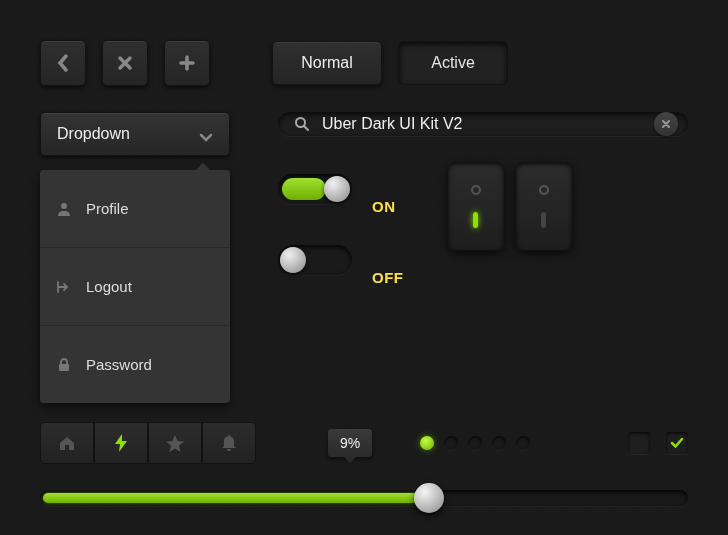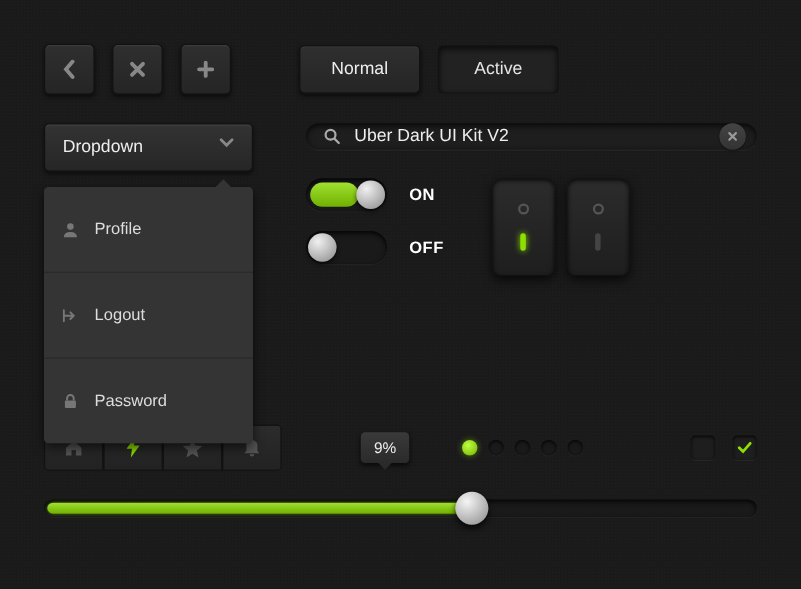--- a/index.html
+++ b/index.html
@@ -53,21 +53,21 @@
 .dropdown-wrap { position: relative; }
 .dropdown-btn {
   width: 190px;
   padding: 12px 16px;
   background: linear-gradient(to bottom, #333, #262626);
   border: 1px solid #121212;
   border-radius: 5px;
   box-shadow: inset 0 1px 0 rgba(255,255,255,0.08), 0 2px 4px rgba(0,0,0,0.6);
   color: #eee;
   font-size: 16px;
-  display: flex; justify-content: space-between; align-items: flex-start;
+  display: flex; justify-content: space-between; align-items: flex-end;
 }
 .dropdown-menu {
   position: absolute;
   top: 58px; left: 0;
   width: 190px;
   background: #343434;
   border-radius: 4px;
   box-shadow: 0 4px 10px rgba(0,0,0,0.6);
 }
 .dropdown-menu::before {
@@ -126,21 +126,21 @@
   border-radius: 11px;
 }
 .toggle-knob {
   position: absolute; width: 26px; height: 26px; top: 2px;
   border-radius: 50%;
   background: radial-gradient(circle at 35% 30%, #f0f0f0, #888);
   box-shadow: 0 2px 4px rgba(0,0,0,0.7);
 }
 .toggle.on .toggle-knob { left: 46px; }
 .toggle.off .toggle-knob { left: 2px; }
-.toggle-label { color:#ffffff; font-size:15px; font-weight:bold; letter-spacing:0.5px; }
+.toggle-label { color:#fde047; font-size:15px; font-weight:bold; letter-spacing:0.5px;margin-top:36px; }
 
 .switch {
   width: 56px; height: 88px;
   background: linear-gradient(to bottom,#2c2c2c,#1e1e1e);
   border-radius: 8px;
   box-shadow: inset 0 2px 4px rgba(0,0,0,0.8), 0 4px 10px rgba(0,0,0,0.7), 0 1px 0 rgba(255,255,255,0.05);
   display:flex; flex-direction:column; align-items:center; justify-content:space-around;
   padding: 14px 0;
 }
 .switch-dot { width:10px; height:10px; border:2px solid #555; border-radius:50%; }

